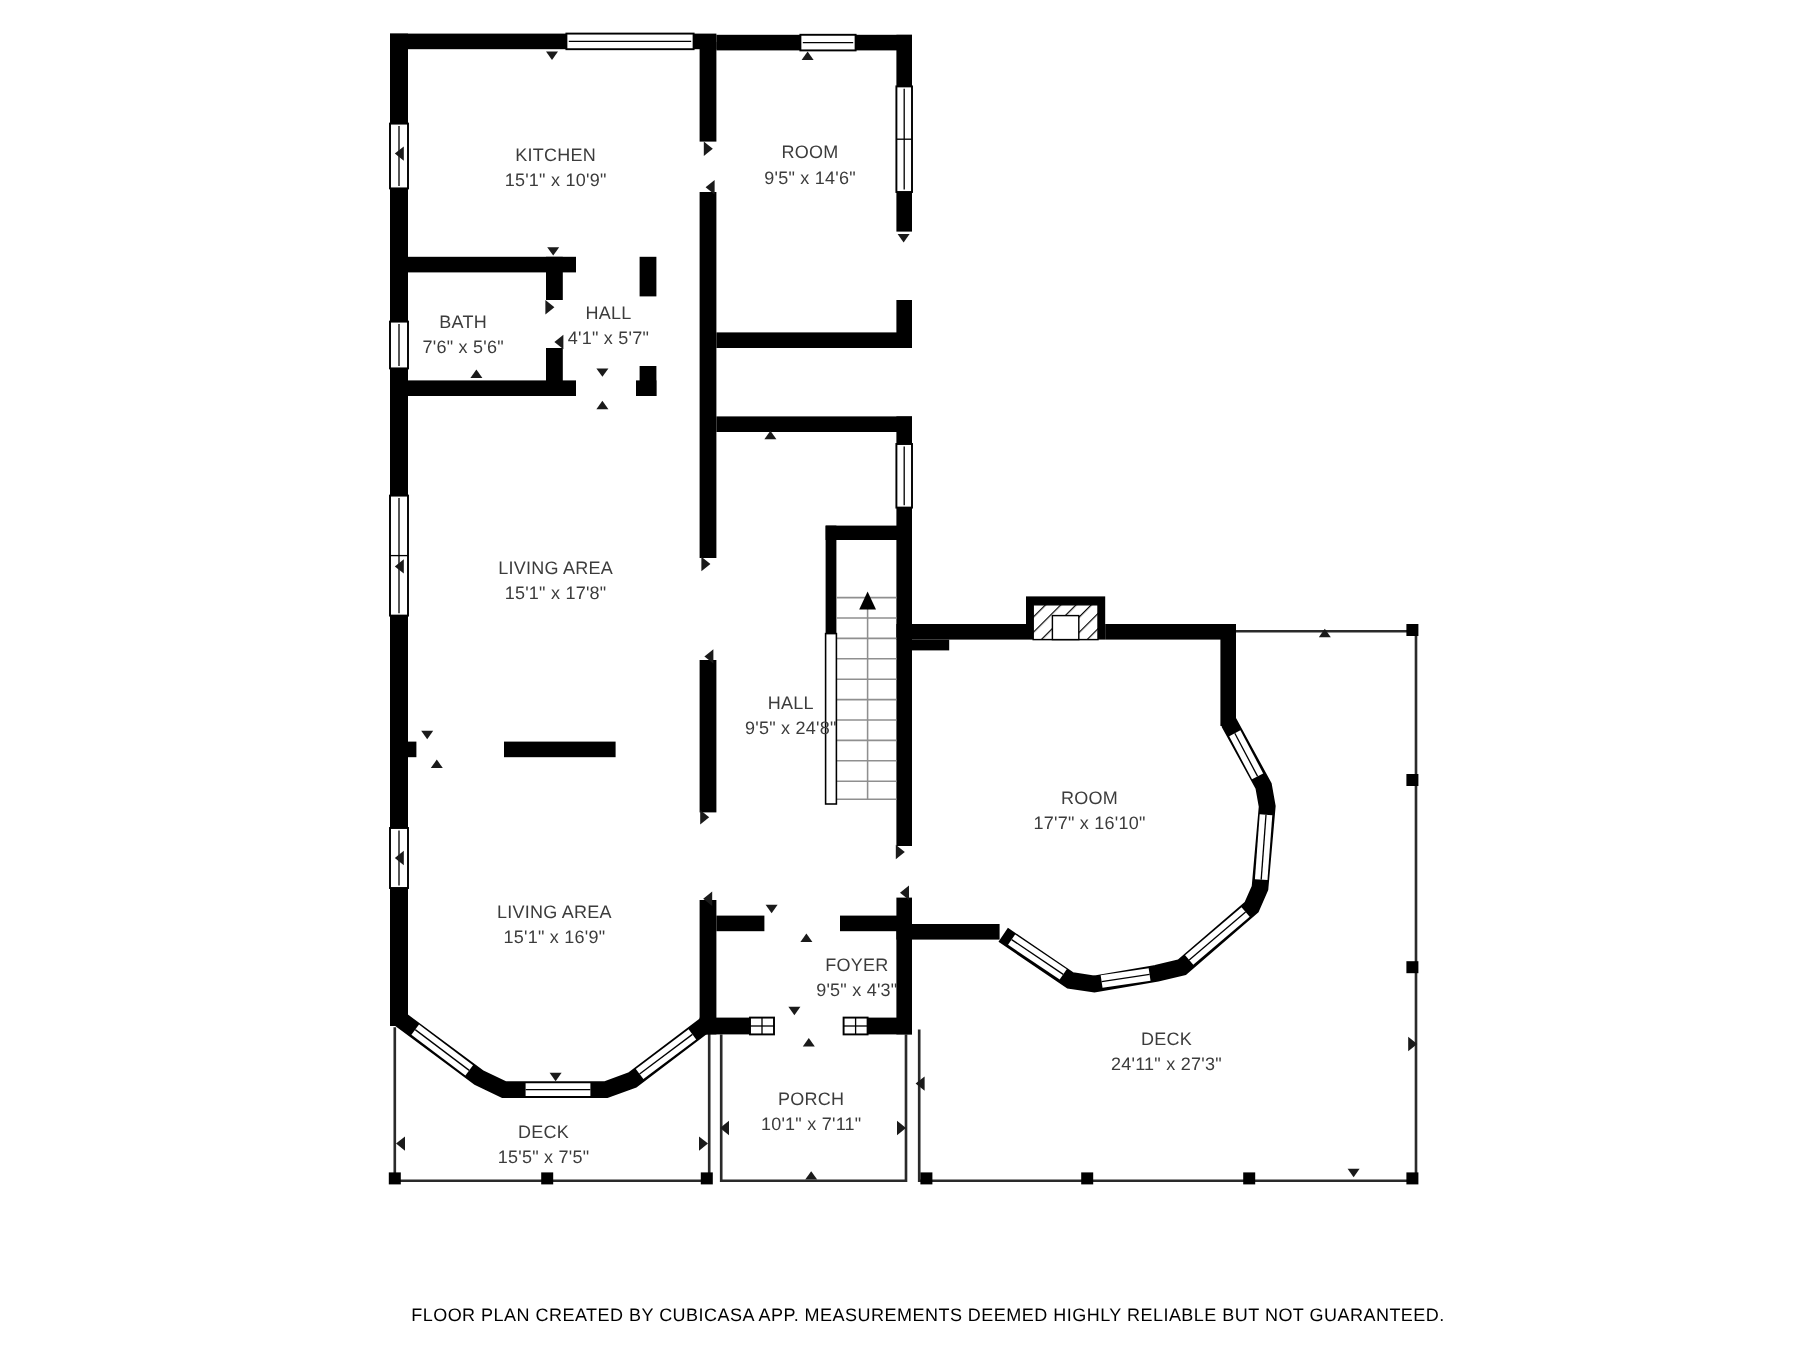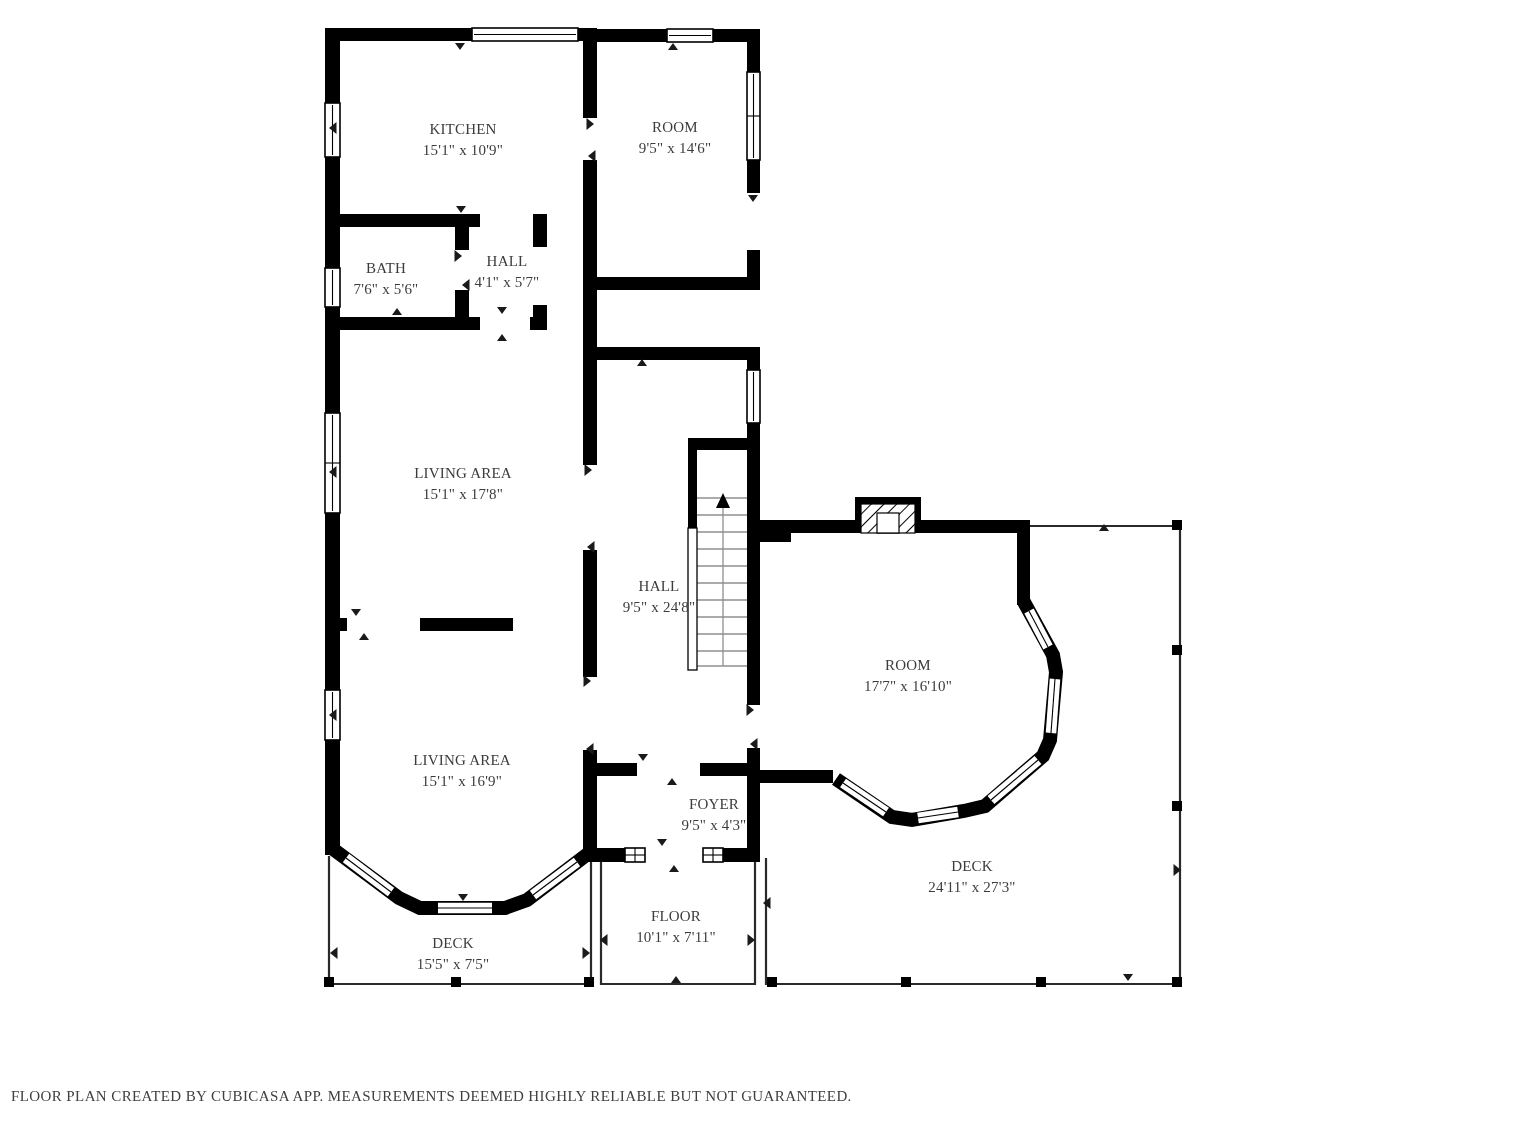--- a/index.html
+++ b/index.html
@@ -1,24 +1,24 @@
 <!DOCTYPE html>
 <html><head>
 <meta charset="utf-8">
 <style>
   html,body{margin:0;padding:0;background:#ffffff;}
   body{font-family:"Liberation Sans","DejaVu Sans",sans-serif;}
-  .canvas{position:relative;width:1204px;height:1135px;background:#ffffff;overflow:hidden;font-family:Liberation Serif, serif;}
+  .canvas{position:relative;width:1204px;height:1135px;background:#ffffff;overflow:hidden;}
   .plan-svg{position:absolute;left:0;top:0;}
   .room-label{position:absolute;transform:translate(-50%,-50%);text-align:center;
     color:#3c3c3c;font-size:15px;line-height:21px;letter-spacing:.2px;white-space:nowrap;}
   .room-label .nm{display:block;}
   .room-label .dm{display:block;}
-  .footer-note{position:absolute;left:11px;top:1088px;width:100%;text-align:left;
-    color:#404040;font-size:15px;letter-spacing:.4px;white-space:nowrap;}
+  .footer-note{position:absolute;left:0;top:1088px;width:100%;text-align:right;
+    color:#000000;font-size:15px;letter-spacing:.4px;white-space:nowrap;}
 </style>
 </head>
 <body>
 
 <div class="canvas">
 
 <svg class="plan-svg" width="1513" height="1135" viewBox="0 0 1513 1135">
   <defs>
     <pattern id="hatch" width="9" height="9" patternUnits="userSpaceOnUse" patternTransform="rotate(45)">
       <rect width="9" height="9" fill="#ffffff"></rect>
@@ -263,21 +263,21 @@
 </div>
 <div class="room-label" style="left:714px;top:815px">
   <span class="nm">FOYER</span>
   <span class="dm">9'5" x 4'3"</span>
 </div>
 <div class="room-label" style="left:453px;top:954px">
   <span class="nm">DECK</span>
   <span class="dm">15'5" x 7'5"</span>
 </div>
 <div class="room-label" style="left:676px;top:927px">
-  <span class="nm">FLOOR</span>
+  <span class="nm">PORCH</span>
   <span class="dm">10'1" x 7'11"</span>
 </div>
 <div class="room-label" style="left:972px;top:877px">
   <span class="nm">DECK</span>
   <span class="dm">24'11" x 27'3"</span>
 </div>
 
 <div class="footer-note">FLOOR PLAN CREATED BY CUBICASA APP. MEASUREMENTS DEEMED HIGHLY RELIABLE BUT NOT GUARANTEED.</div>
 
 </div>

